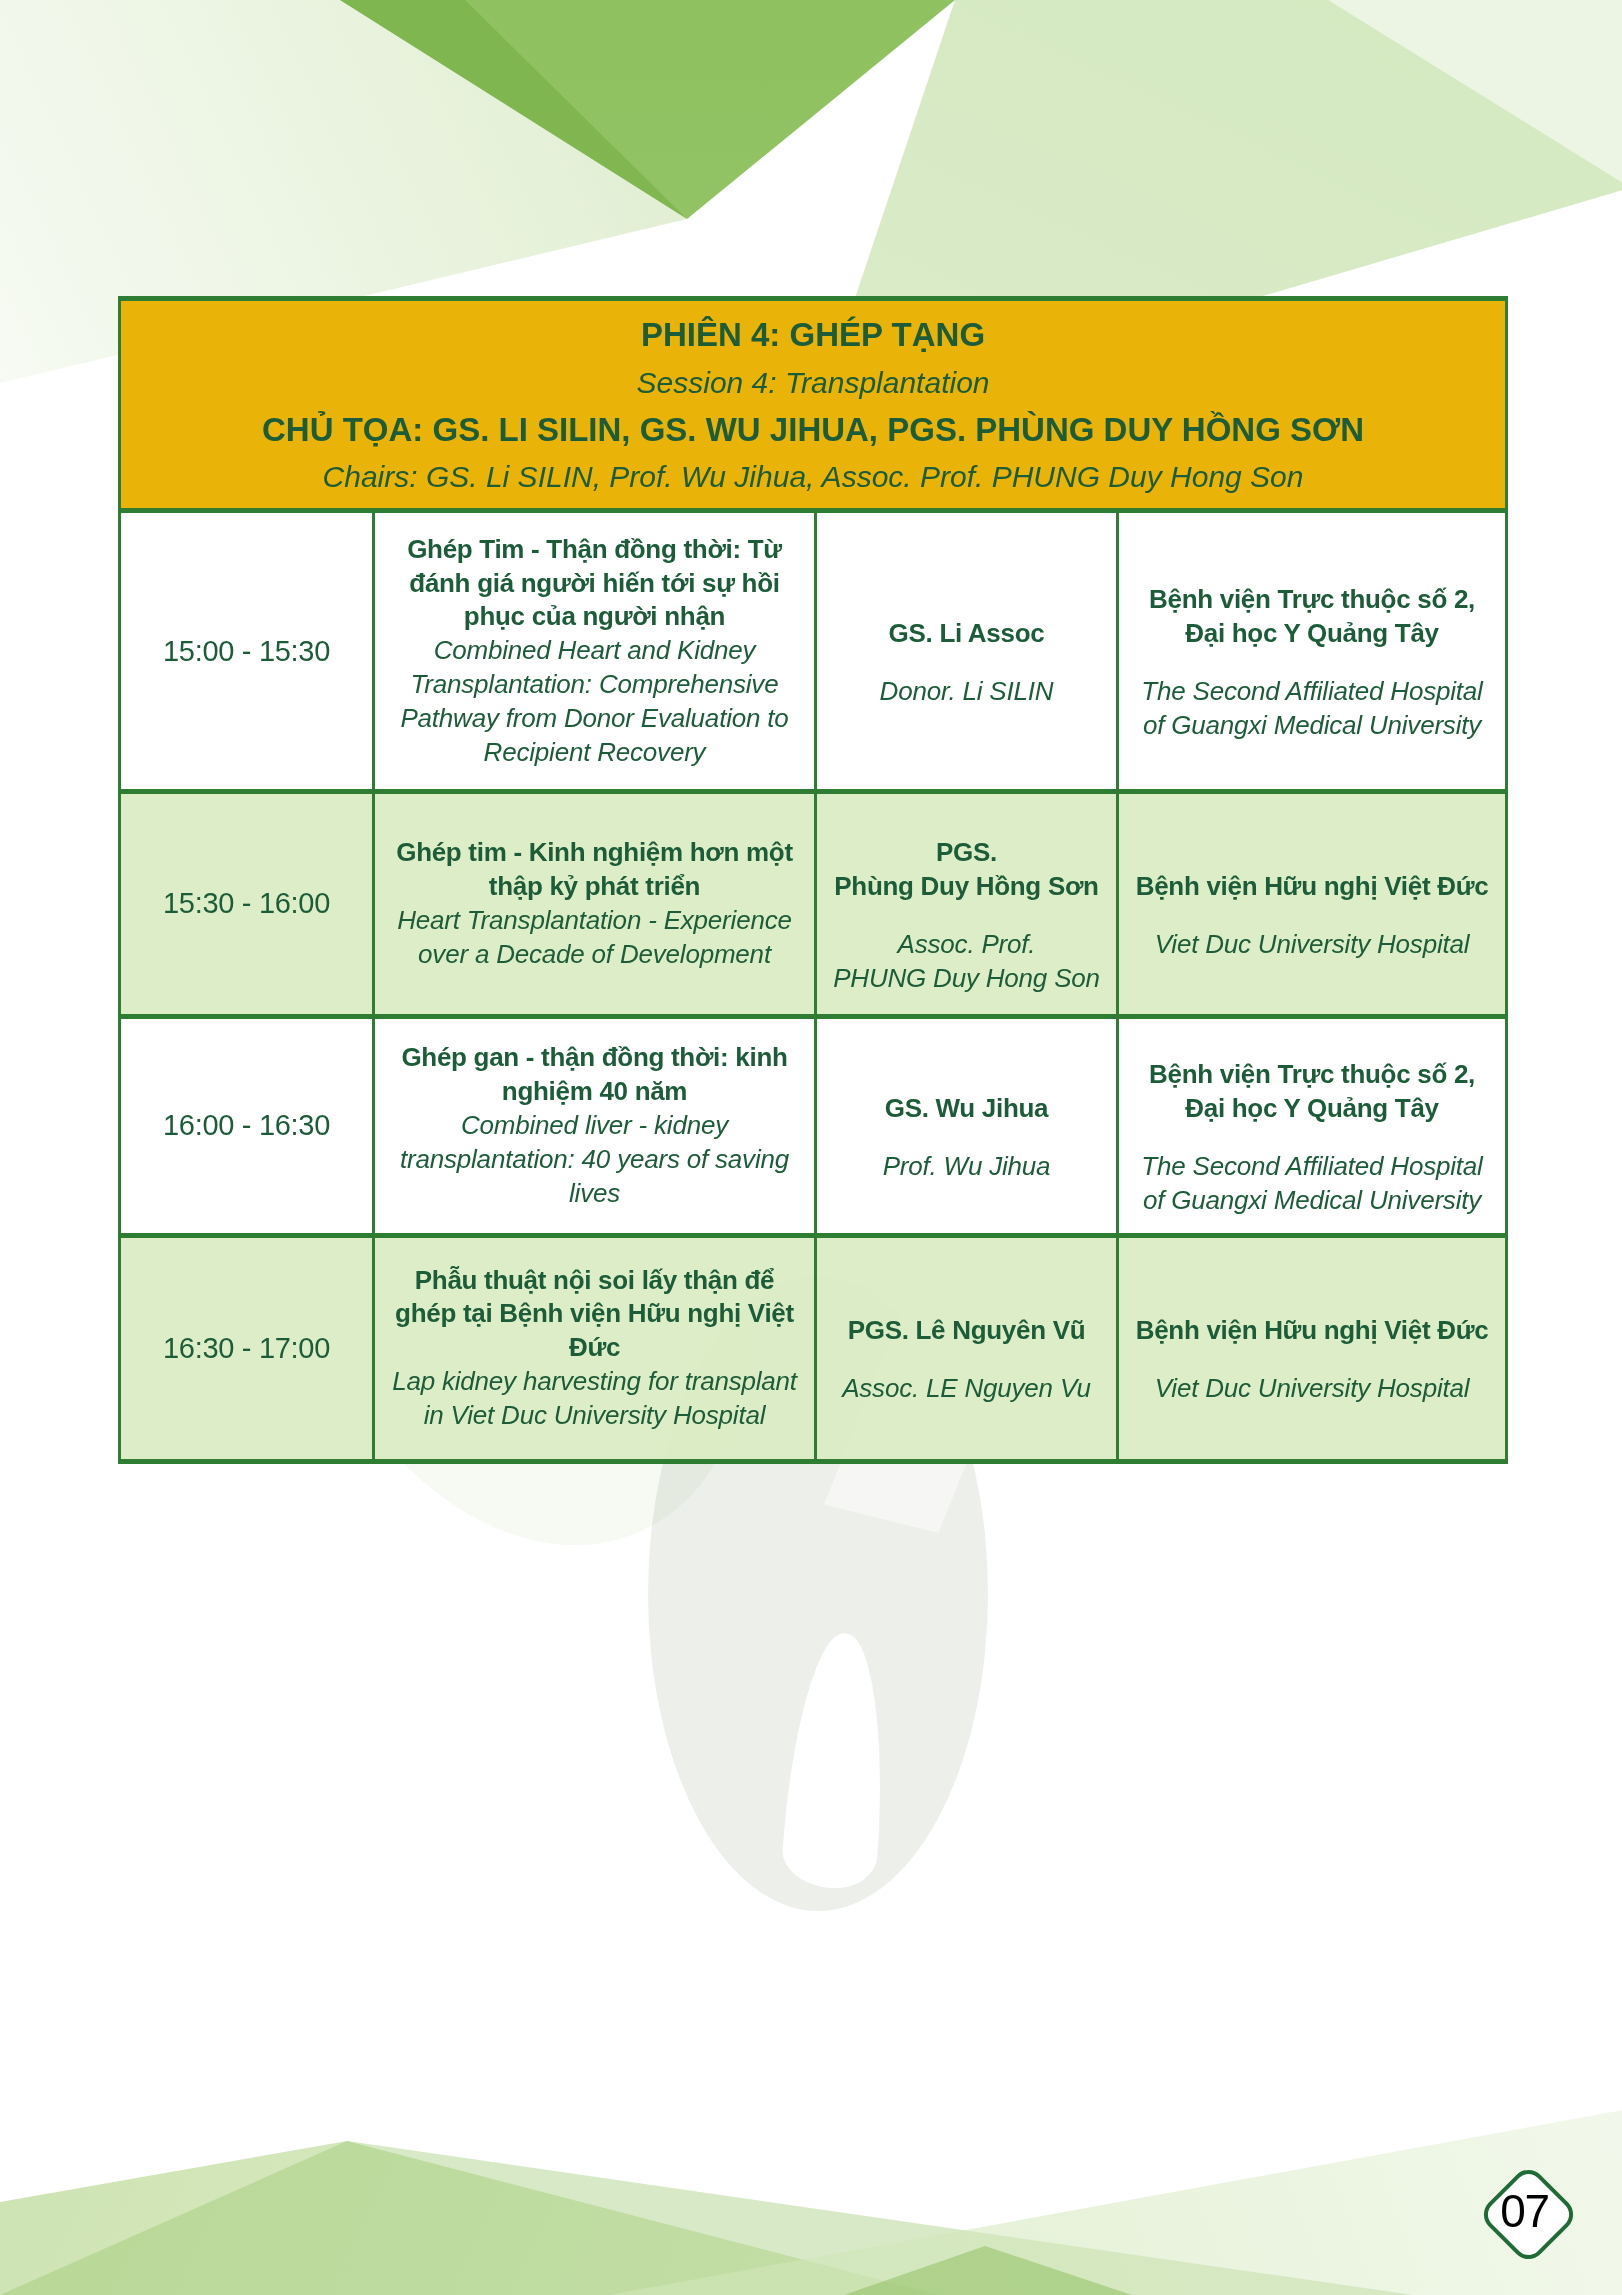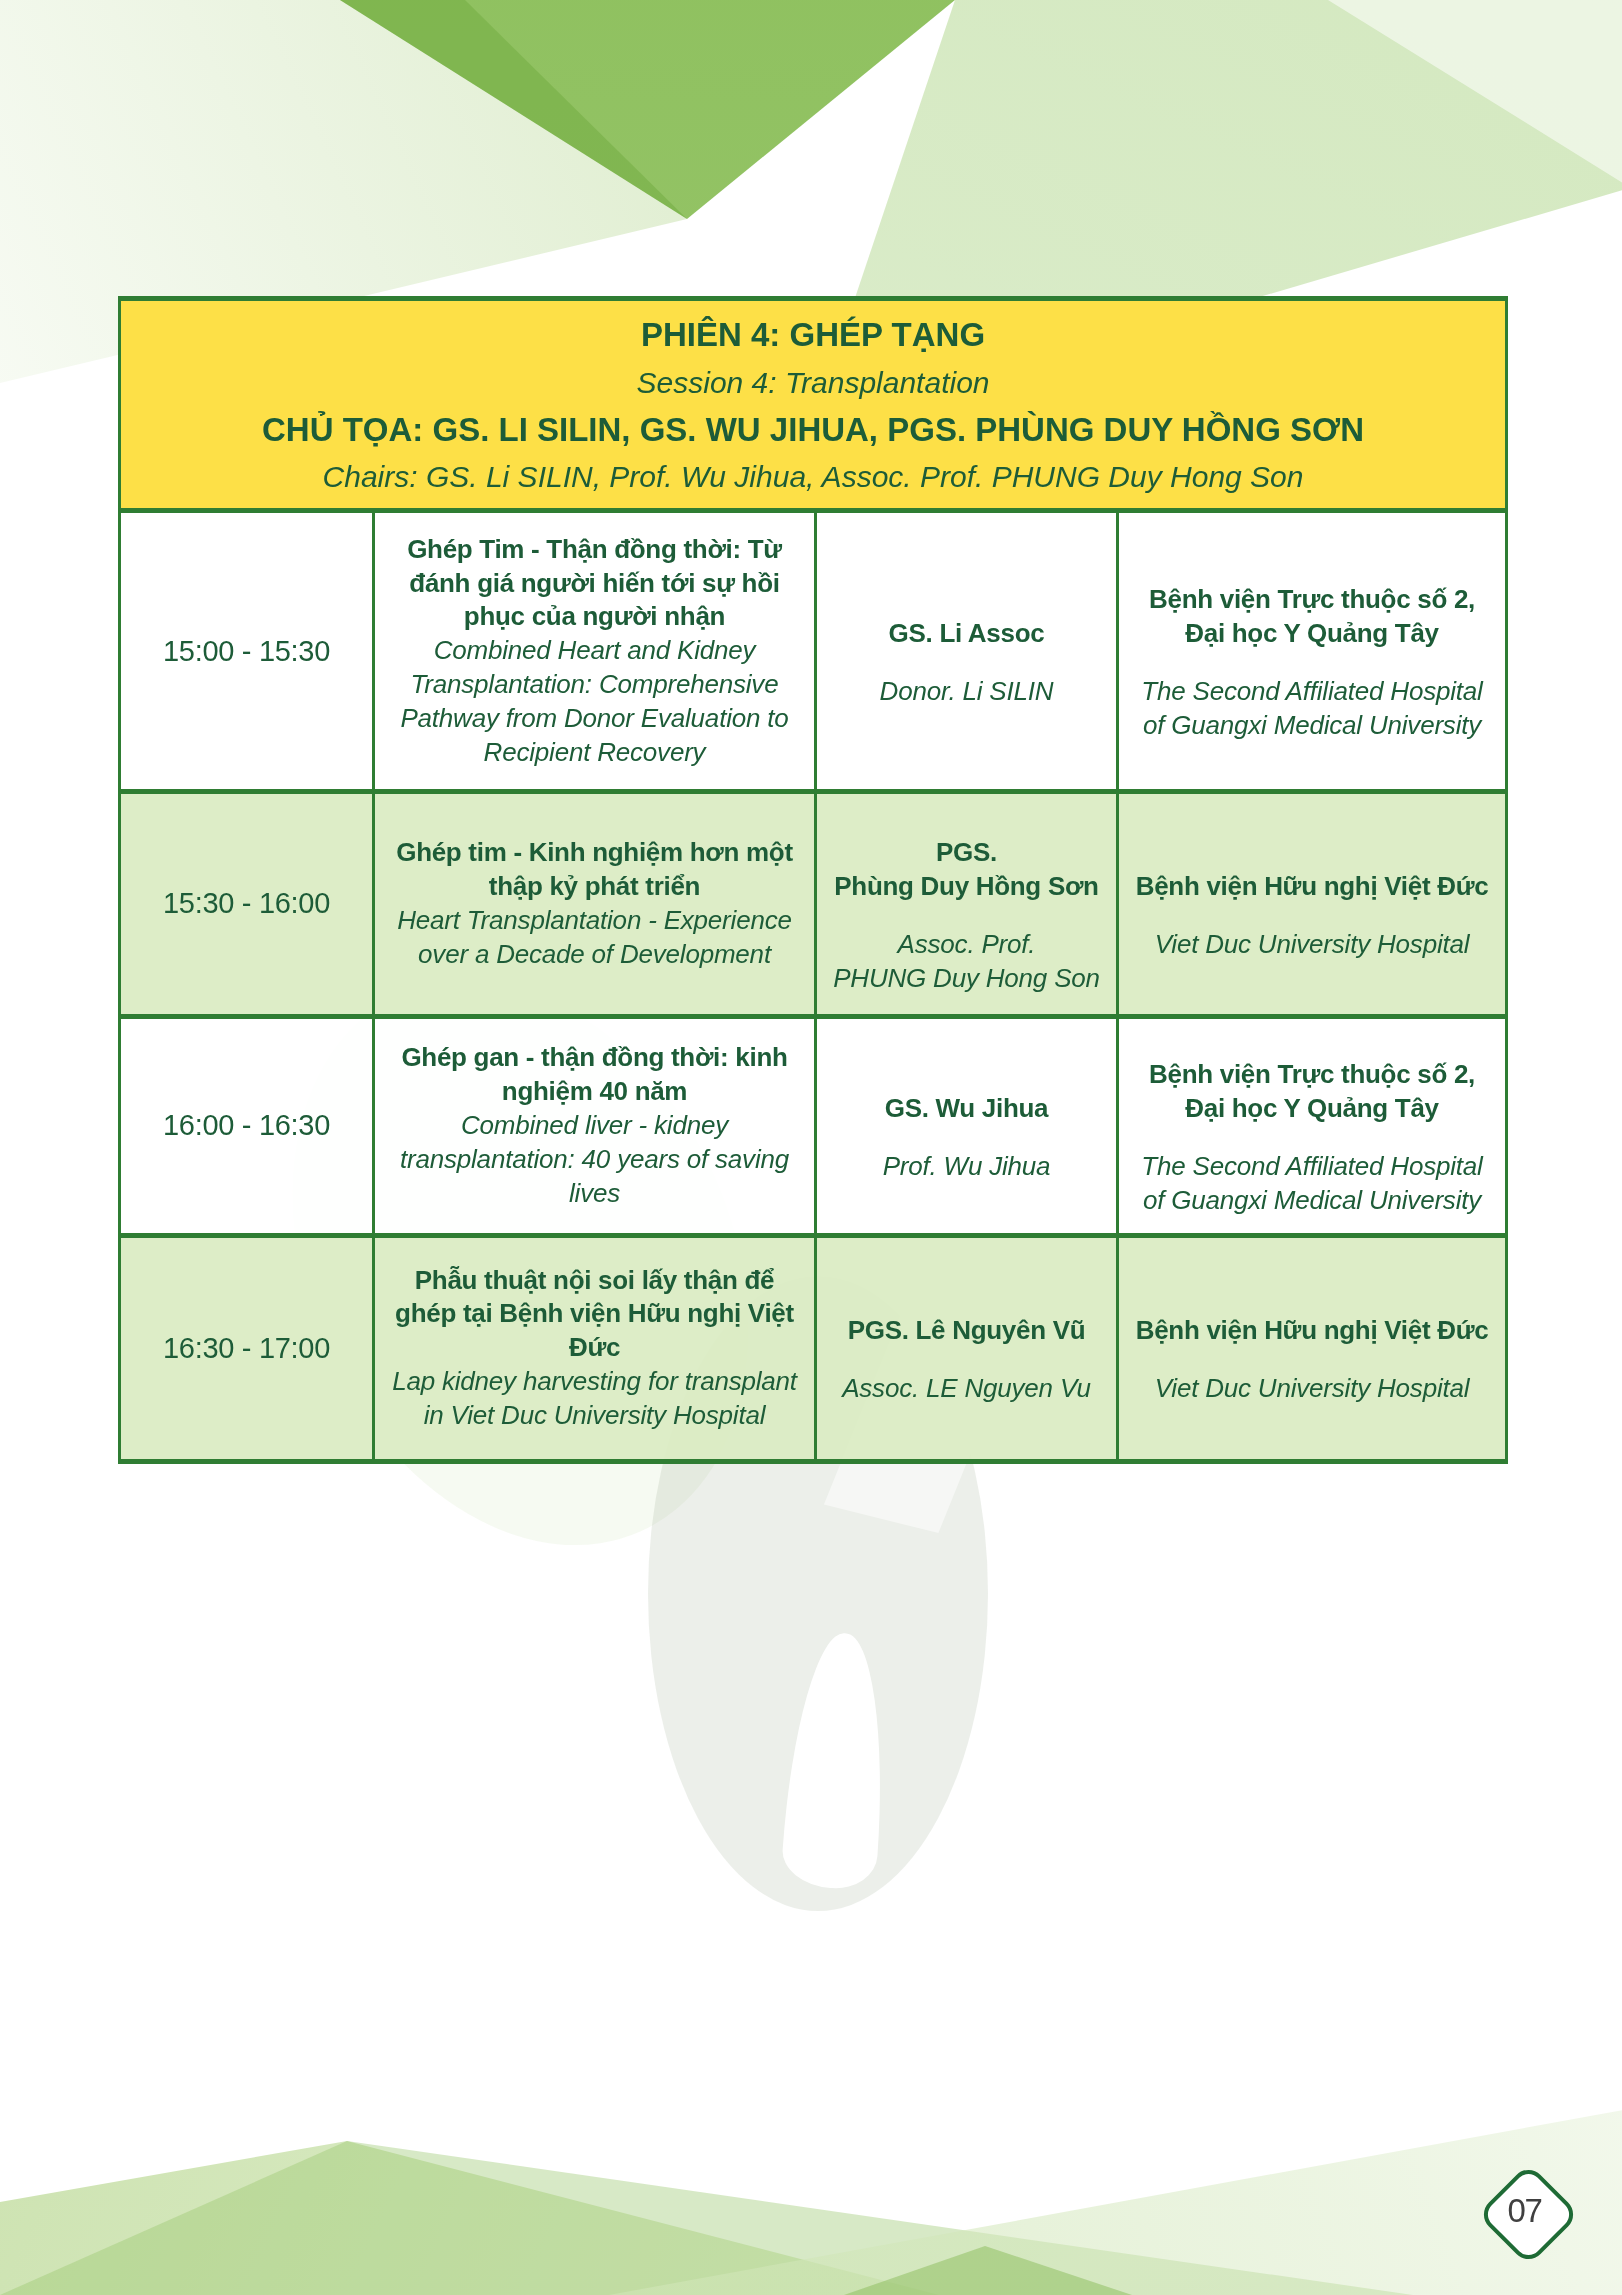--- a/index.html
+++ b/index.html
@@ -80,21 +80,21 @@
     border:3.9px solid #2f7d33;
   }
   table.schedule th, table.schedule td{
     border:3.9px solid #2f7d33;
     border-top-width:5.9px; border-bottom-width:5.9px;
     text-align:center; vertical-align:middle;
     color:#1d5c38; padding:9.2px 10.5px;
     overflow:hidden;
   }
   th.session-header{
-    background:#fde047; color:#ffffff;
+    background:#eab308; color:#ffffff;
     height:185px; padding:6.5px 19.6px;
   }
   .h-bold{font-size:33px; font-weight:bold; line-height:1.5;}
   .h-italic{font-size:30px; font-style:italic; font-weight:normal; line-height:1.5;}
   .t-time{font-size:29px; letter-spacing:-0.3px;}
   .vi{font-size:26px; font-weight:bold; line-height:1.3; letter-spacing:-0.3px;}
   .en{font-size:26px; font-style:italic; line-height:1.3; letter-spacing:-0.2px;}
   .pre{white-space:pre-line;margin-top:24px;}
   tr.row-white td{background:rgba(255,255,255,0.88);}
   tr.row-green td{background:rgba(219,236,195,0.94);}
@@ -104,21 +104,21 @@
 
   
   .page-badge{position:absolute; left:1484px; top:2170px; width:81px; height:81px;}
   .page-badge .diamond{
     position:absolute; left:7.9px; top:7.9px; width:65px; height:65px;
     background:#ffffff; border:4.6px solid #1e6b35; border-radius:17px;
     transform:rotate(45deg);
   }
   .page-badge .num{
     position:absolute; inset:0; display:flex; align-items:center; justify-content:center;
-    font-size:33px; color:#404040; letter-spacing:-1.3px;
+    font-size:46px; color:#000000; letter-spacing:-1.3px;
   }
 </style>
 </head>
 <body>
 
 <div class="page">
 
   <div class="decor tri-top-left"></div>
   <div class="decor tri-top-mid"></div>
   <div class="decor tri-top-mid-dark"></div>

